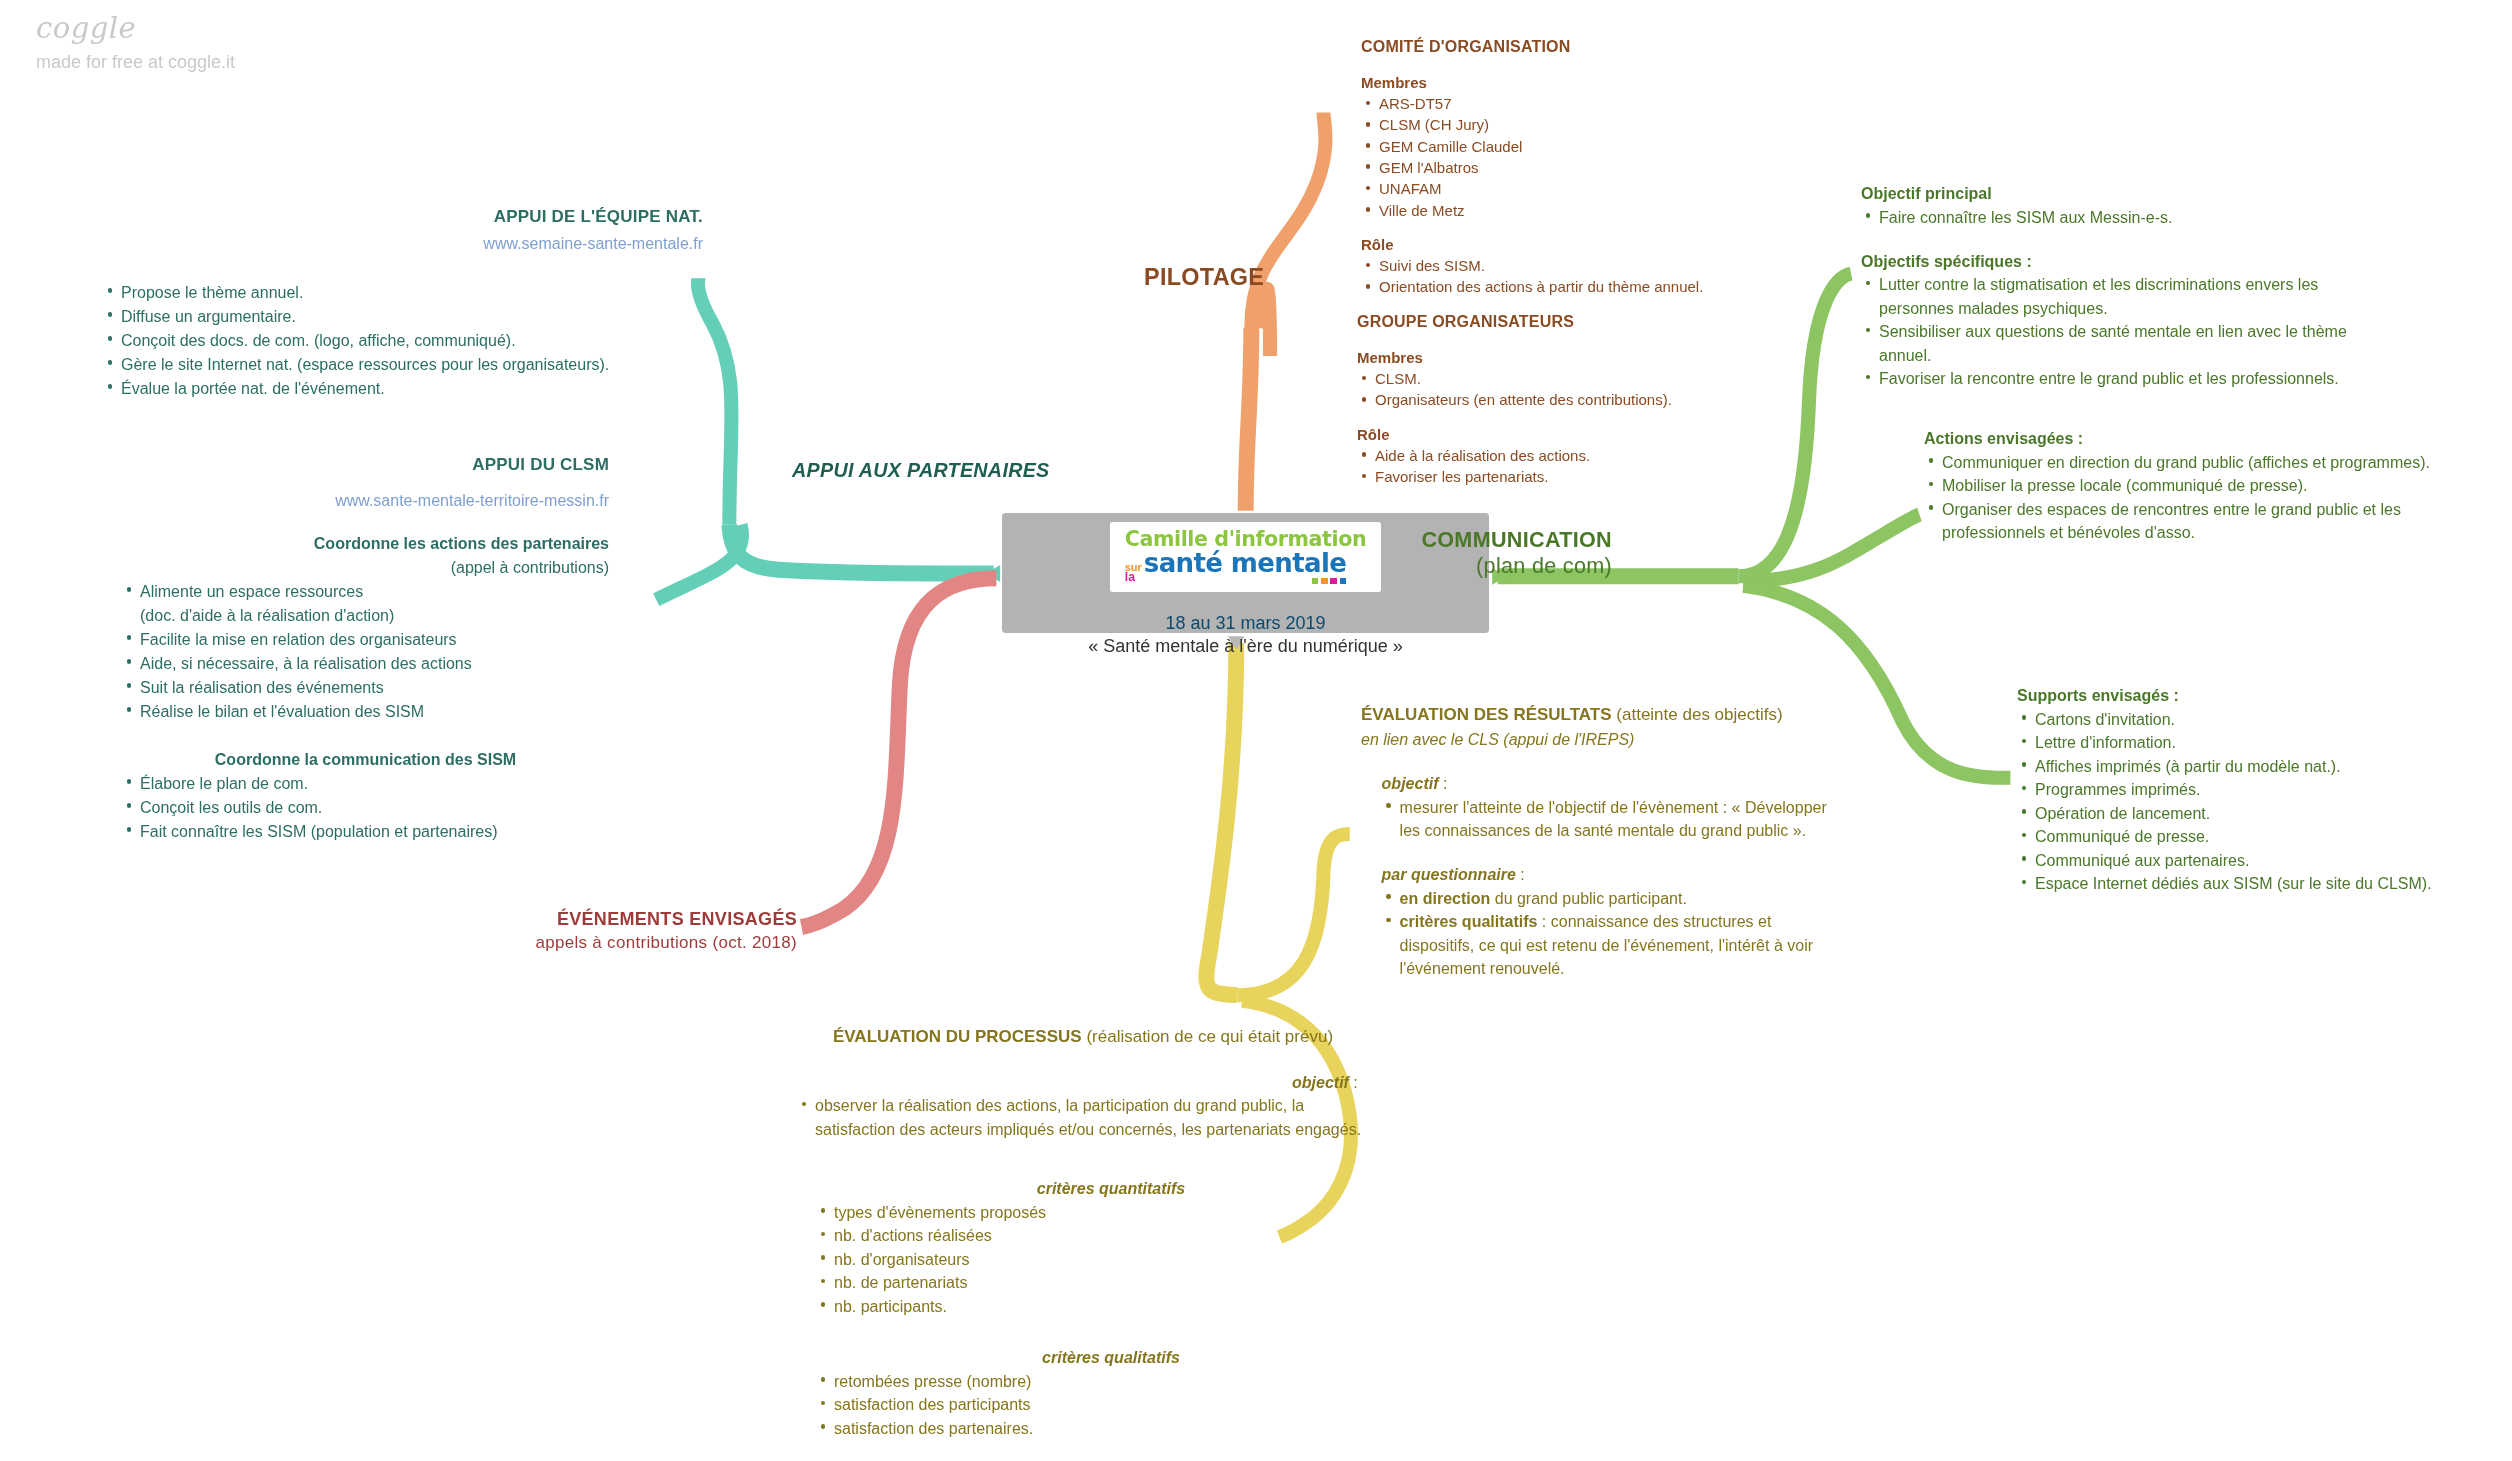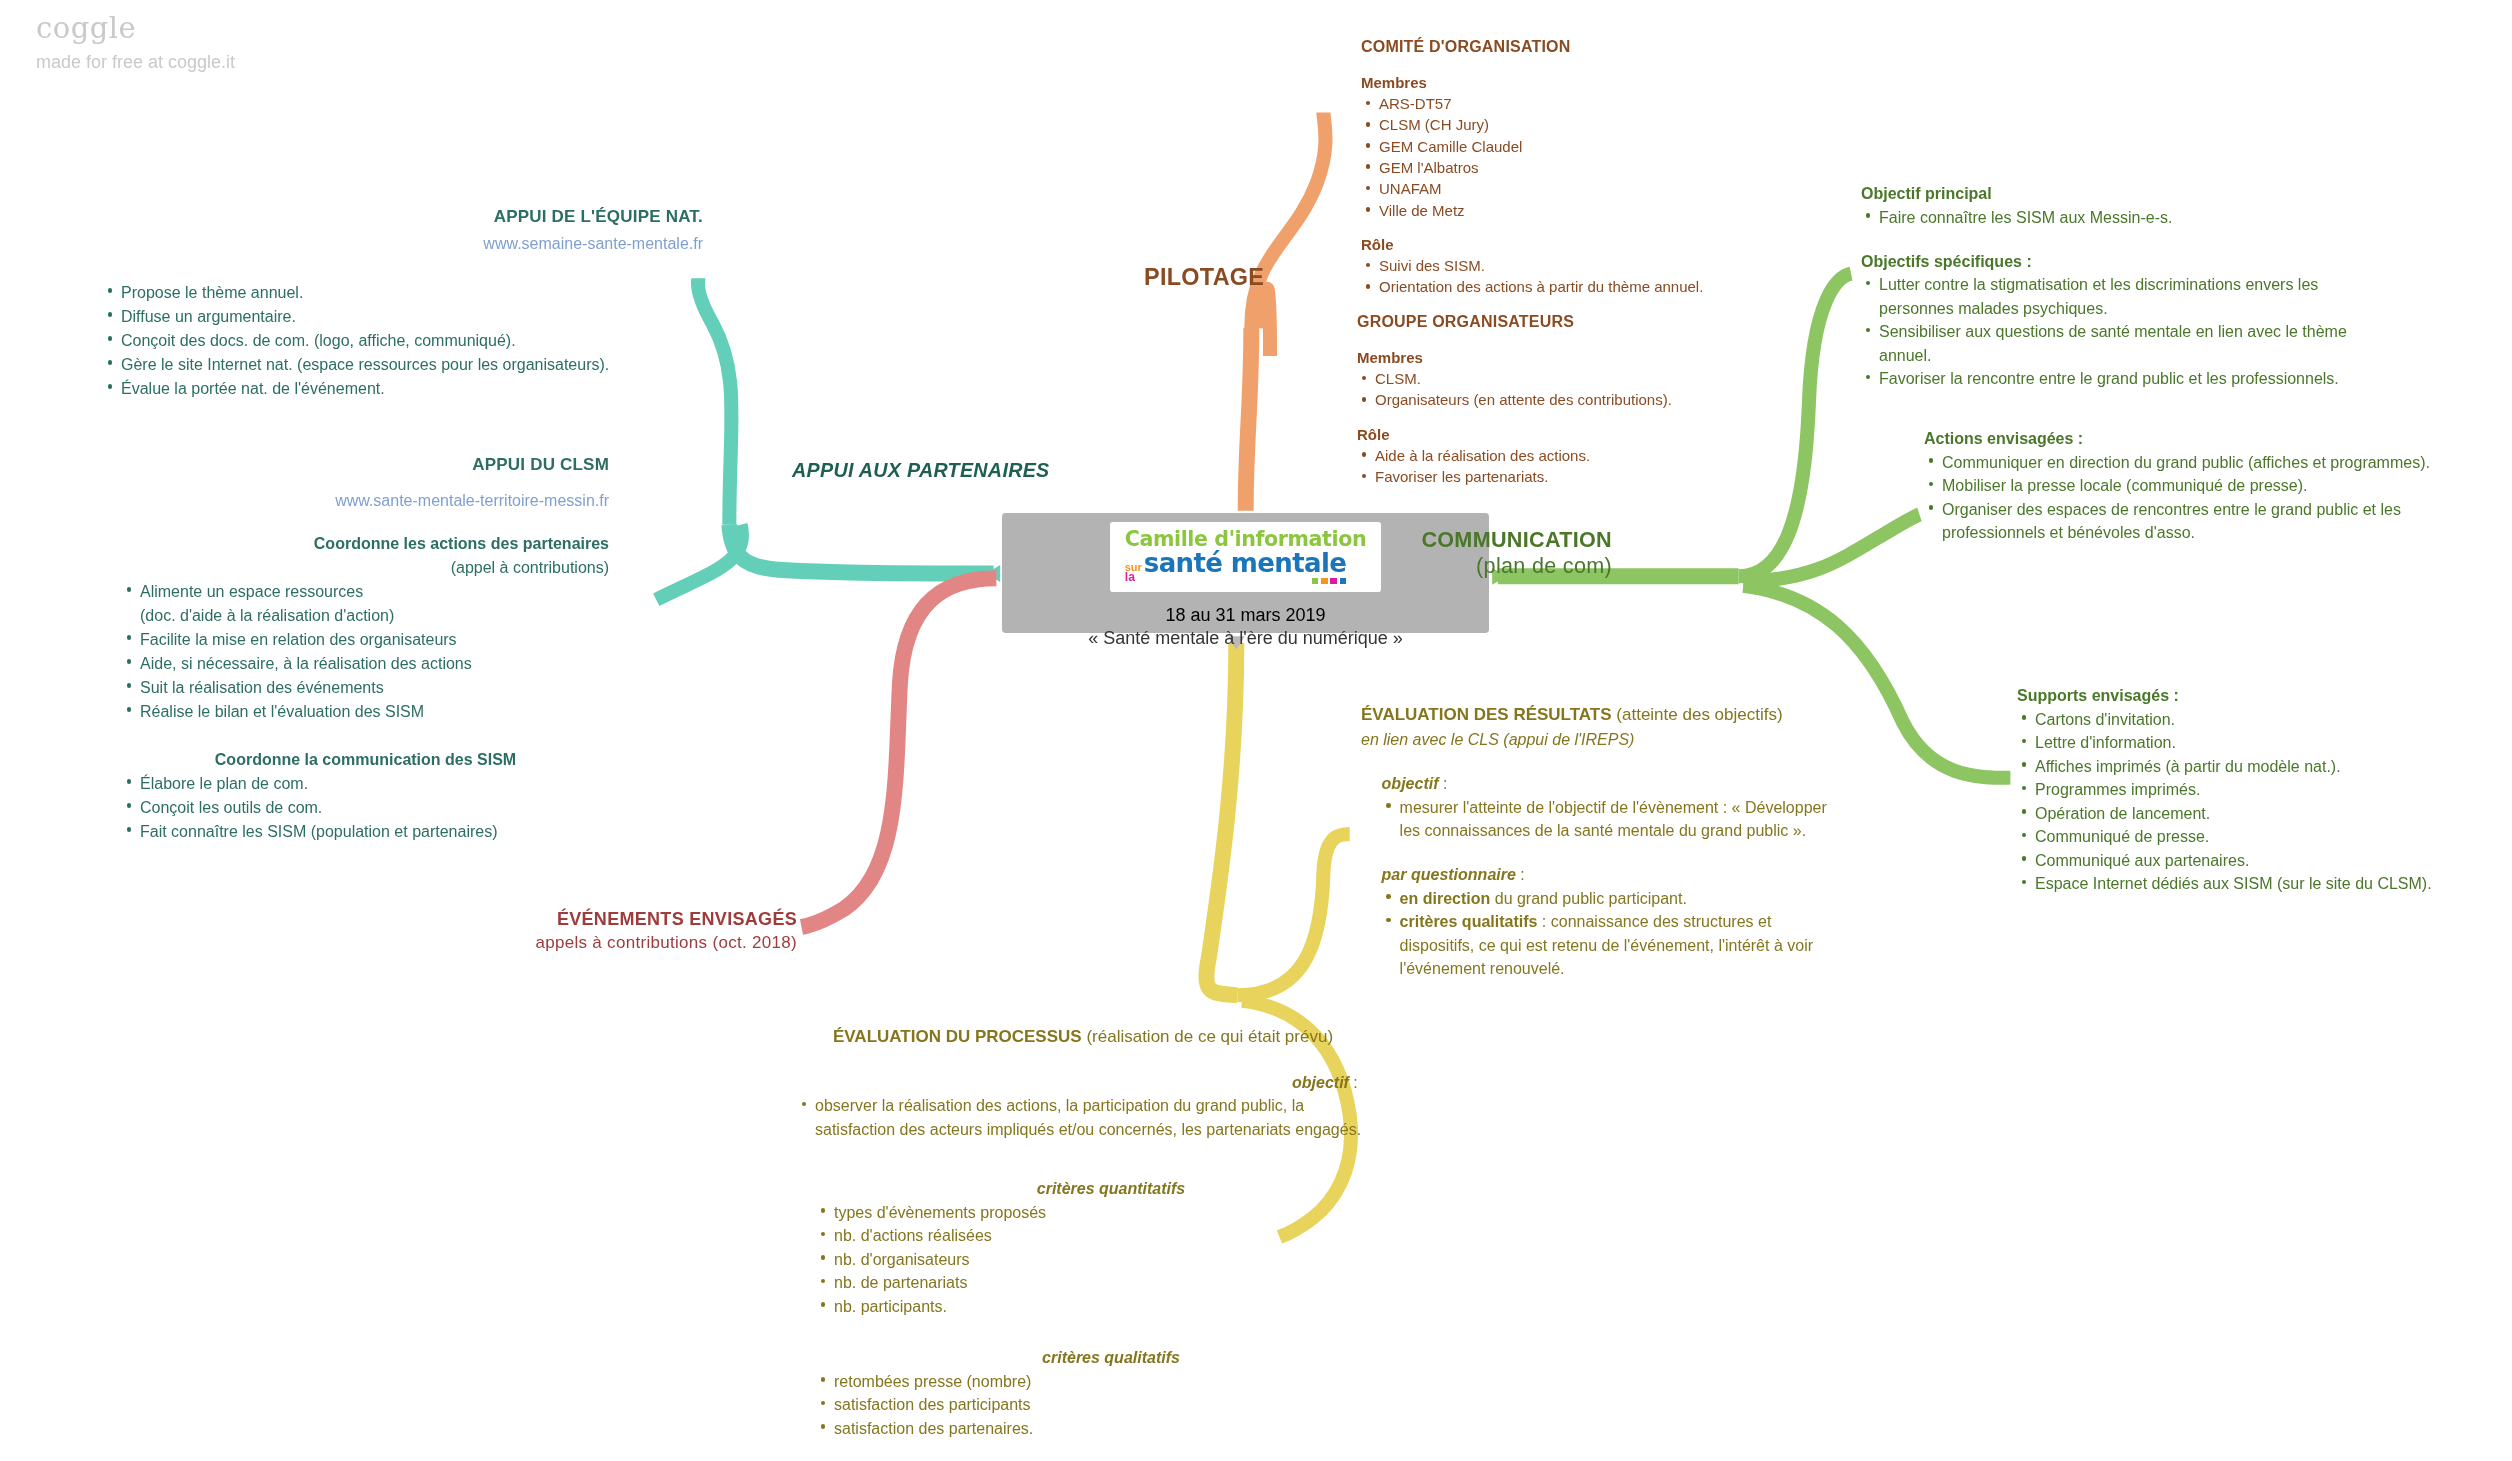--- a/index.html
+++ b/index.html
@@ -7,21 +7,21 @@
     width:2512px;height:1461px;background:#ffffff;
     font-family:"Liberation Sans",sans-serif;
     position:relative;overflow:hidden;
   }
   #canvas{position:absolute;inset:0;width:2512px;height:1461px;}
   svg.links{position:absolute;left:0;top:0;width:2512px;height:1461px;pointer-events:none;}
 
   
   .brand{position:absolute;left:36px;top:11.2px;}
   .brand-logo{
-    font-family:"DejaVu Serif",serif;font-size:29px;
+    font-family:"DejaVu Serif",serif;font-style:italic;font-size:29px;
     color:#c9c9c9;letter-spacing:0.5px;
   }
   .brand-sub{
     margin-top:6.6px;font-size:18px;color:#c9c9c9;
   }
 
   
   .center-node{
     position:absolute;left:1002px;top:513px;width:487px;height:120px;
     background:#b3b3b3;border-radius:3.7px;
@@ -33,21 +33,21 @@
     display:flex;flex-direction:column;align-items:flex-start;
   }
   .logo-l1{font-size:20.6px;font-weight:bold;color:#8cc63f;font-family:"DejaVu Sans",sans-serif;letter-spacing:-0.4px;}
   .logo-l2{display:flex;align-items:flex-end;margin-top:0.9px;}
   .logo-sur{font-size:11px;font-weight:bold;color:#f7941e;line-height:.95;margin-right:1.9px;}
   .logo-la{font-size:12.2px;font-weight:bold;color:#d81e9c;line-height:.95;margin-right:2.8px;}
   .logo-stack{display:flex;flex-direction:column;}
   .logo-big{font-size:26px;font-weight:bold;color:#1b75bb;letter-spacing:-0.6px;font-family:"DejaVu Sans",sans-serif;}
   .logo-dots{display:flex;gap:2.8px;align-self:flex-end;margin-top:1.9px;}
   .logo-dots i{width:6.6px;height:5.6px;display:block;}
-  .center-date{font-size:18px;color:#000000;margin-top:13px;}
+  .center-date{font-size:18px;color:#0c4a6e;margin-top:21px;}
   .center-theme{font-size:18px;color:#333;margin-top:1.9px;}
 
   
   .blk{position:absolute;}
   .blk .ttl{font-weight:bold;}
   .blk ul{margin:0;padding:0;list-style:none;}
   .blk li{position:relative;padding-left:18px;}
   .blk li:before{
     content:"";position:absolute;left:4.7px;top:7.5px;
     width:4.7px;height:4.7px;border-radius:50%;background:currentColor;

